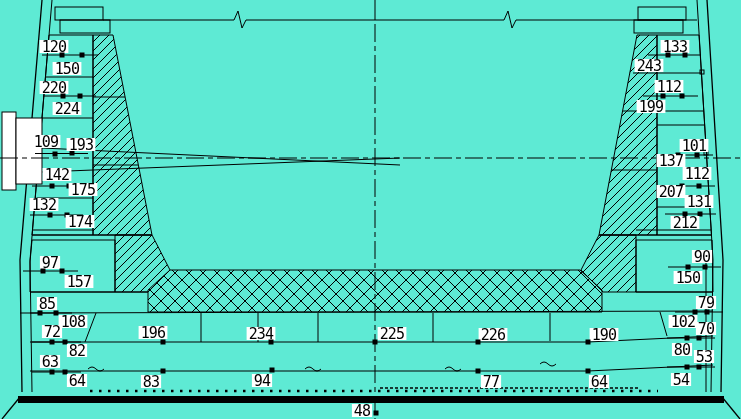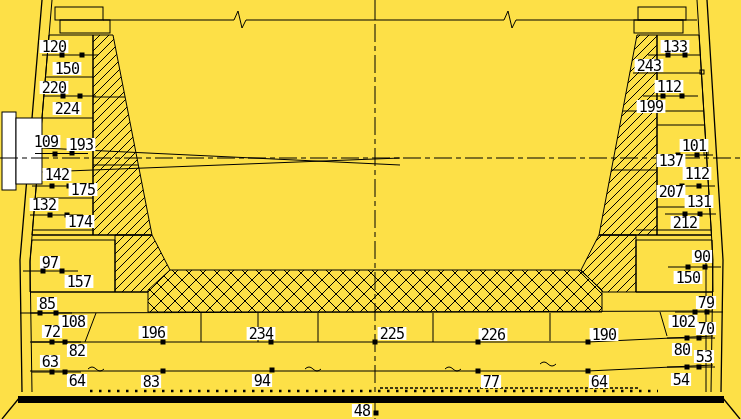--- a/index.html
+++ b/index.html
@@ -1,16 +1,16 @@
 <!DOCTYPE html>
 <html><head>
 <meta charset="utf-8">
 <style>
   html,body { margin:0; padding:0; background:#ffffff; }
-  .stage { position:relative; width:741px; height:419px; background:#fde047; overflow:hidden;
+  .stage { position:relative; width:741px; height:419px; background:#5eead4; overflow:hidden;
            font-family:"DejaVu Sans Mono", monospace;text-decoration:underline; }
   svg { position:absolute; left:0; top:0; }
   .ln   { stroke:#000; stroke-width:1; fill:none; }
   .ln2  { stroke:#000; stroke-width:1.3; fill:none; }
   .cl   { stroke:#000; stroke-width:1; fill:none; stroke-dasharray:18 4 5 4; }
   .mlabel { font-family:"DejaVu Sans Mono", monospace; font-size:15px; letter-spacing:-0.8px; fill:#000; }
 </style>
 </head>
 <body>
 

